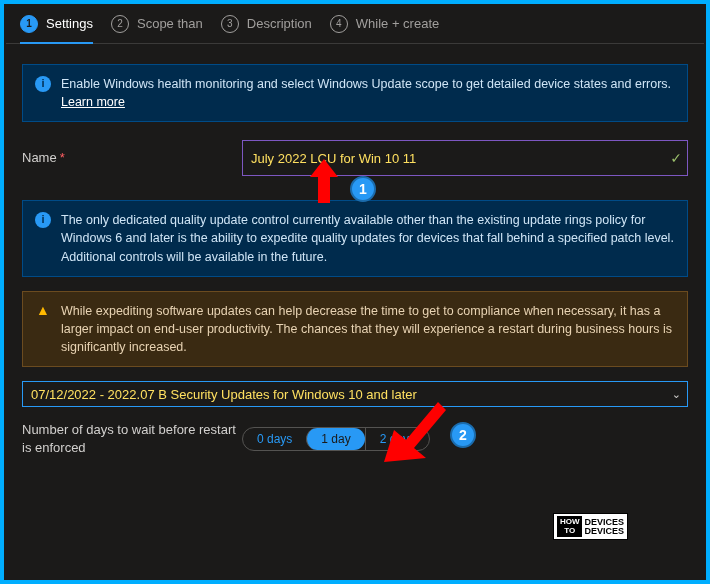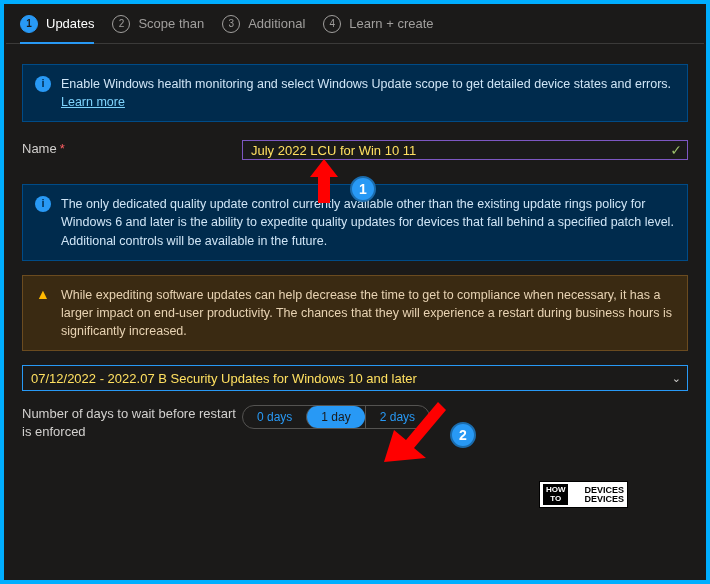--- a/index.html
+++ b/index.html
@@ -84,40 +84,40 @@
     font-size: 11px;
     display: flex; align-items: center; justify-content: center;
     margin-top: 1px;
   }
   .banner.warning .ico {
     background: transparent;
     color: #ffb900;
     font-size: 14px;
     font-weight: 700;
   }
-  .banner a { color: #7dd3fc; text-decoration: underline; }
+  .banner a { color: #ffffff; text-decoration: underline; }
   
   .form-section { padding: 18px 16px 0 16px; }
   .form-row {
     display: flex;
-    align-items: flex-start;
+    align-items: center;
     margin-bottom: 14px;
   }
   .form-label {
     width: 220px;
     flex: none;
     color: #d2d0ce;
     font-size: 13px;
     line-height: 1.4;
   }
   .req { color: #ff5e62; margin-left: 3px; }
   .form-field { flex: 1; }
   .text-input {
     width: 100%;
-    height: 20px;
+    height: 36px;
     background: #1b1a19;
     border: 1px solid #7d57c1;
     color: #ffe060;
     padding: 0 28px 0 8px;
     font-size: 13px;
     position: relative;
   }
   .input-wrap { position: relative; }
   .valid-mark {
     position: absolute;
@@ -190,61 +190,61 @@
     border: 2px solid #1b6cad;
     color: #fff;
     font-weight: 700;
     font-size: 14px;
     display: flex; align-items: center; justify-content: center;
     pointer-events: none;
   }
   .watermark {
     position: absolute;
     right: 78px;
-    bottom: 72px;
+    bottom: 40px;
     background: #fff;
     color: #000;
     font-size: 9px;
     font-weight: 700;
     line-height: 1;
     padding: 2px 3px;
     border: 1px solid #000;
     display: flex;
     align-items: center;
-    gap: 16px;
+    gap: 2px;
   }
   .watermark .w-left {
     background: #000; color: #fff;
     padding: 2px 3px;
     font-size: 8px;
     line-height: 1.05;
     text-align: center;
   }
 </style>
 </head>
 <body>
 
 <div class="frame">
 
   <div class="tabs">
     <div class="tab active">
       <span class="step-circle">1</span>
-      <span>Updates</span>
+      <span>Settings</span>
     </div>
     <div class="tab">
       <span class="step-circle">2</span>
       <span>Scope than</span>
     </div>
     <div class="tab">
       <span class="step-circle">3</span>
-      <span>Additional</span>
+      <span>Description</span>
     </div>
     <div class="tab">
       <span class="step-circle">4</span>
-      <span>Learn + create</span>
+      <span>While + create</span>
     </div>
   </div>
 
   <div class="banner">
     <span class="ico">i</span>
     <div>
       <span>Enable Windows health monitoring and select Windows Update scope to get detailed device states and errors.</span>
       <a href="#">Learn more</a>
     </div>
   </div>

